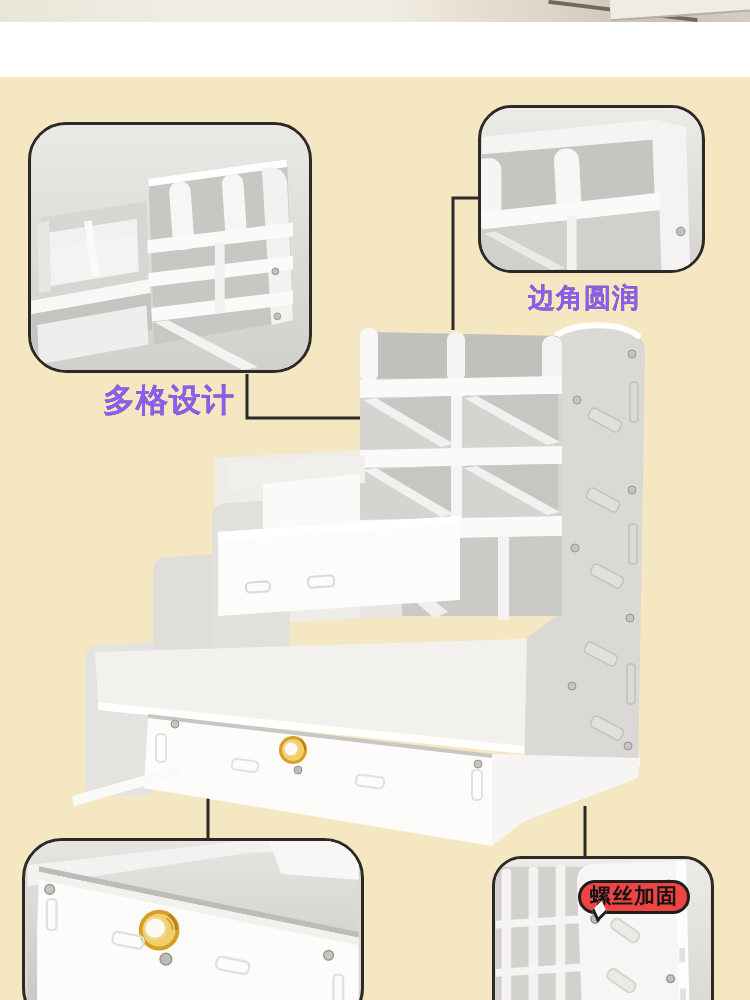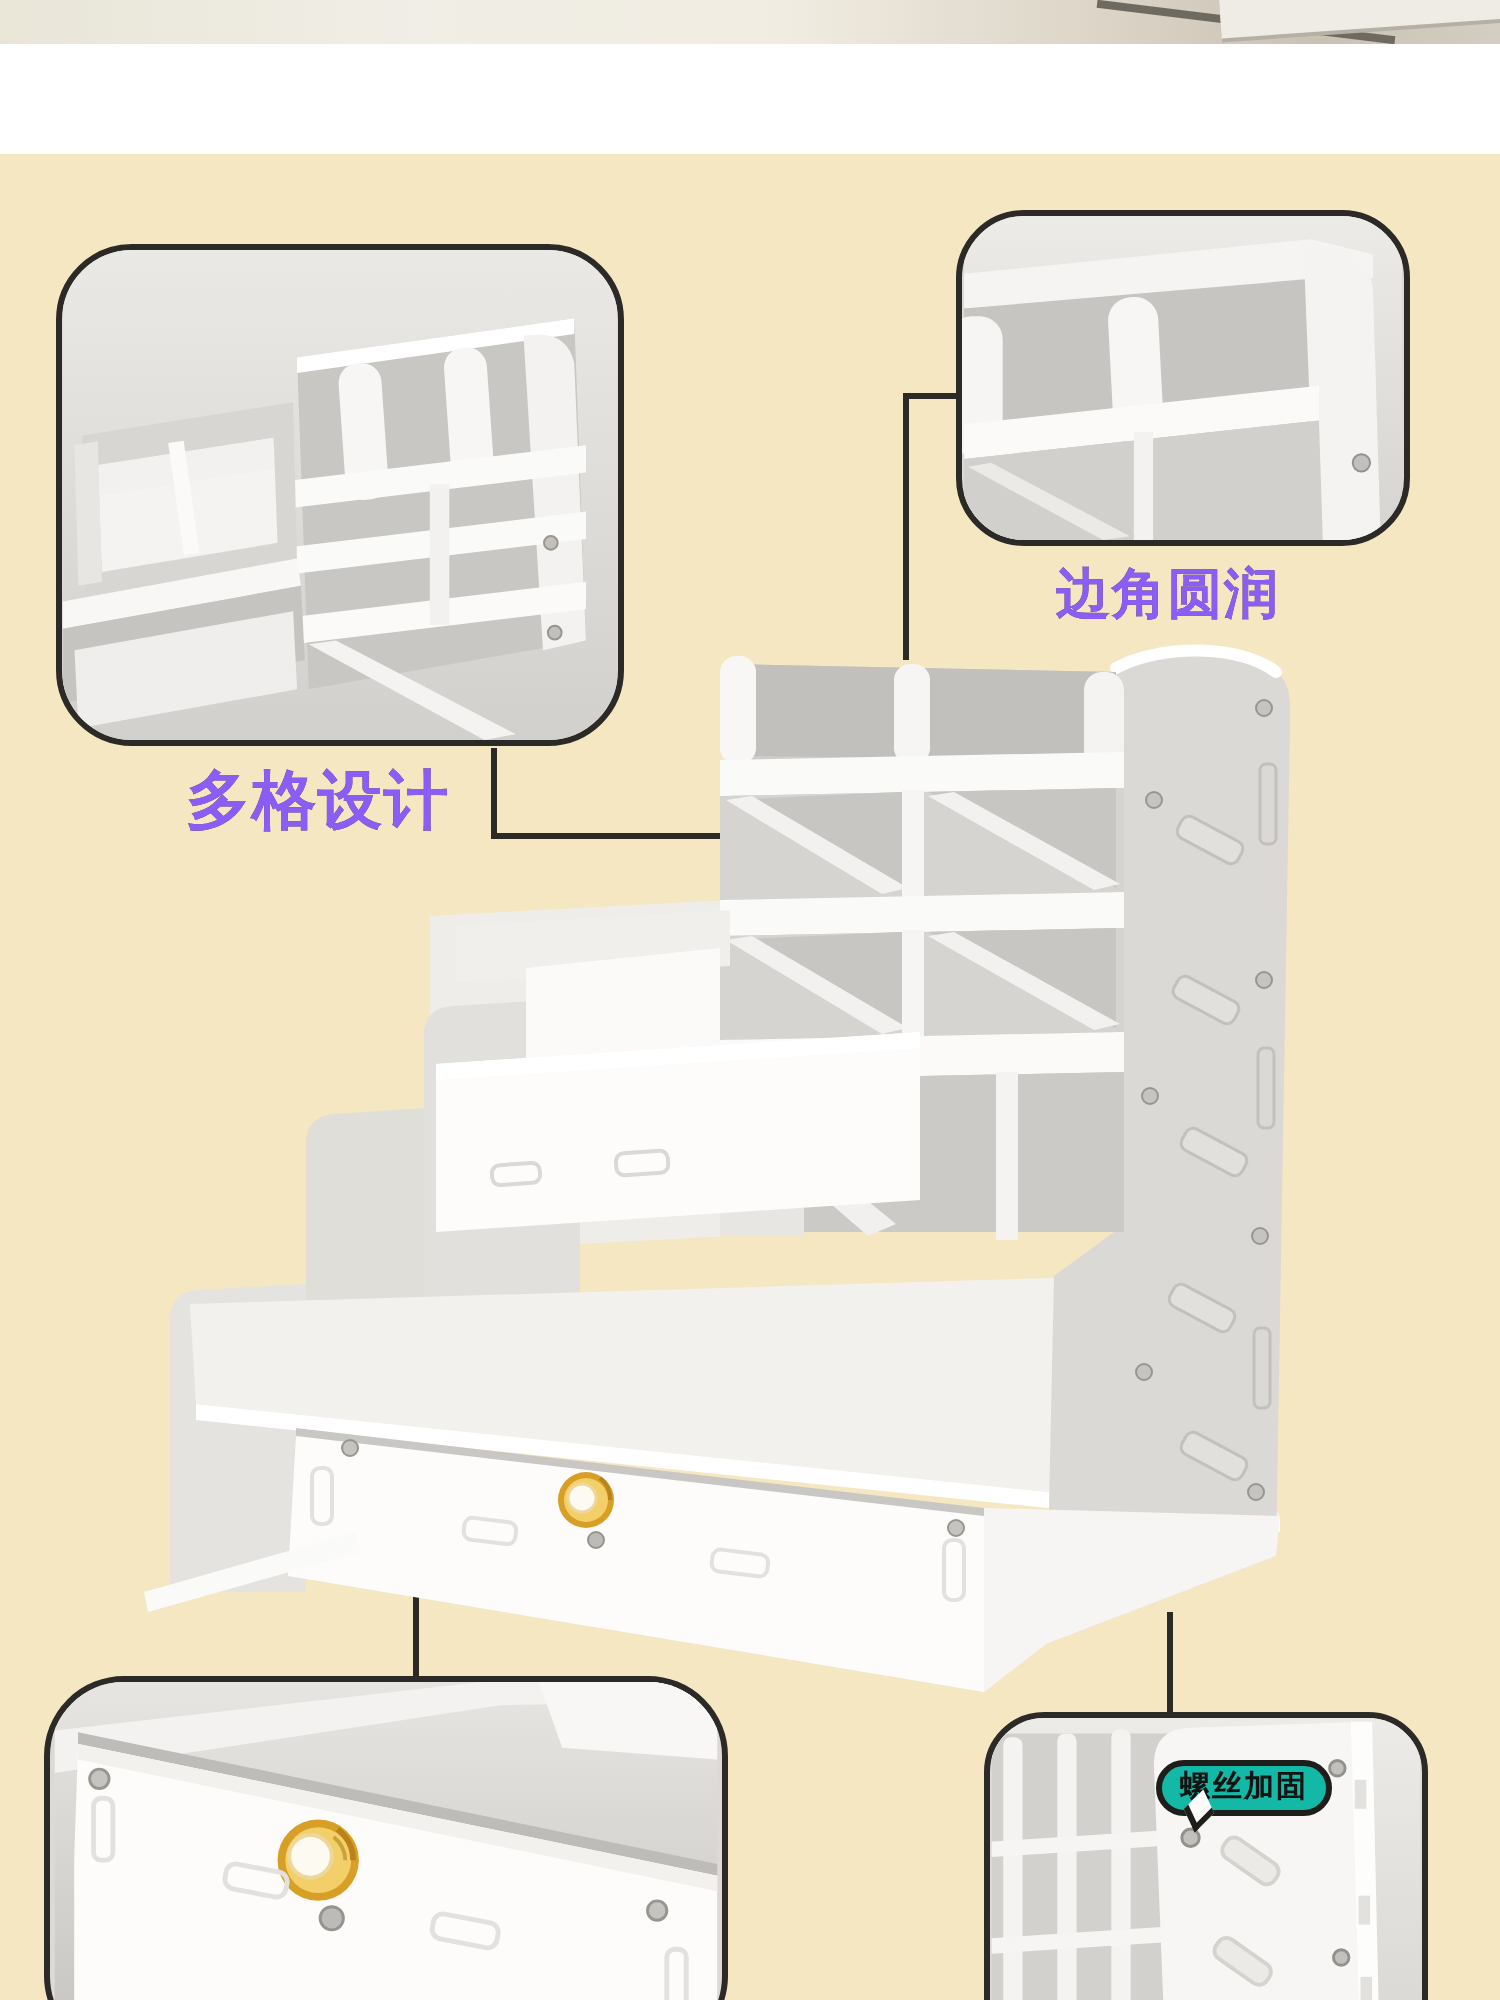--- a/index.html
+++ b/index.html
@@ -27,27 +27,27 @@
   .callout svg{display:block;}
   .box-tl{left:28px;top:122px;width:284px;height:251px;border-radius:38px;}
   .box-tr{left:478px;top:105px;width:227px;height:168px;border-radius:34px;}
   .box-bl{left:22px;top:838px;width:342px;height:190px;border-radius:40px;}
   .box-br{left:492px;top:856px;width:222px;height:175px;border-radius:30px;}
 
   .feature-label{
     position:absolute;color:#8b5cf6;font-weight:900;line-height:1;
     letter-spacing:1px;text-shadow:0 0 0 #5b4e27;white-space:nowrap;
   }
-  .label-multi{left:93px;top:384px;font-size:32px;}
+  .label-multi{left:103px;top:384px;font-size:32px;}
   .label-round{left:528px;top:284px;font-size:27px;}
 
   .pill-label{
     position:absolute;left:578px;top:880px;
-    background:#14b8a6;border:3px solid #1d1d1b;border-radius:999px;
-    font-size:15px;font-weight:700;color:#131311;padding:3px 9px 4px 9px;
+    background:#ef4444;border:3px solid #1d1d1b;border-radius:999px;
+    font-size:21px;font-weight:700;color:#131311;padding:3px 9px 4px 9px;
     line-height:1;letter-spacing:1px;z-index:5;
   }
   .pill-label::after{
     content:"";position:absolute;left:12px;bottom:-7px;width:10px;height:10px;
     background:#fcfbfa;border-right:3px solid #1d1d1b;border-bottom:3px solid #1d1d1b;
     transform:rotate(65deg) skew(20deg);
   }
   .main-photo{position:absolute;left:60px;top:318px;width:650px;height:545px;}
 </style>
 </head>

